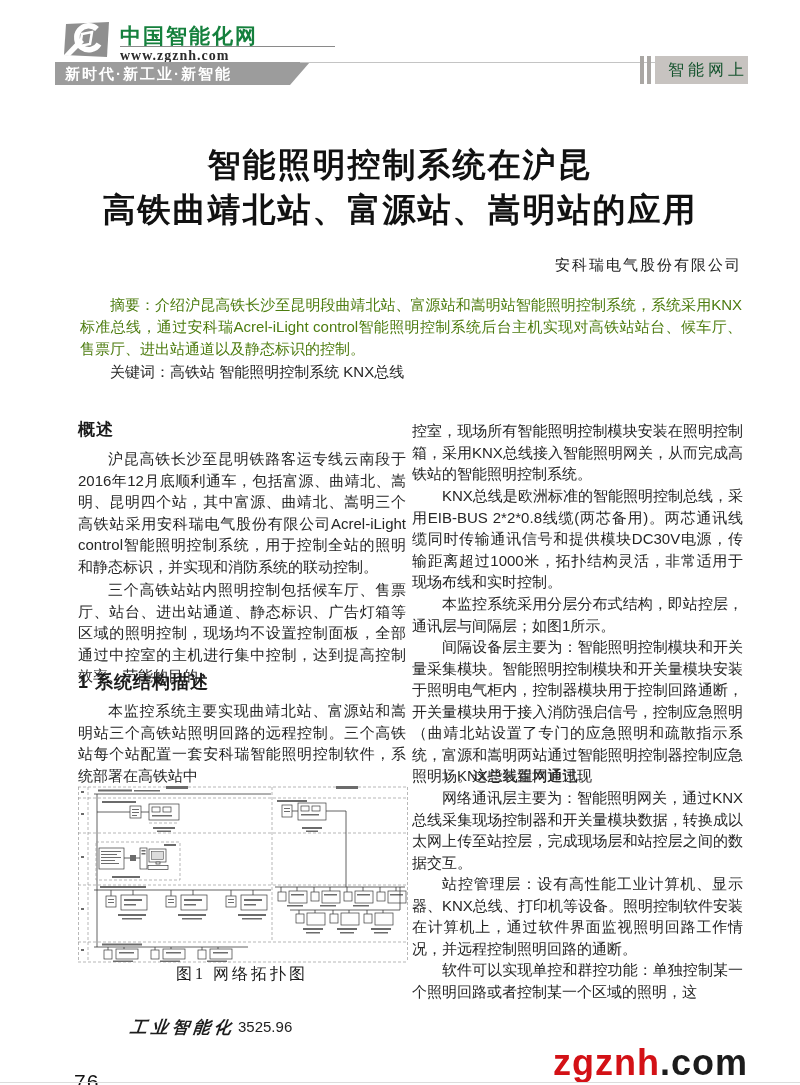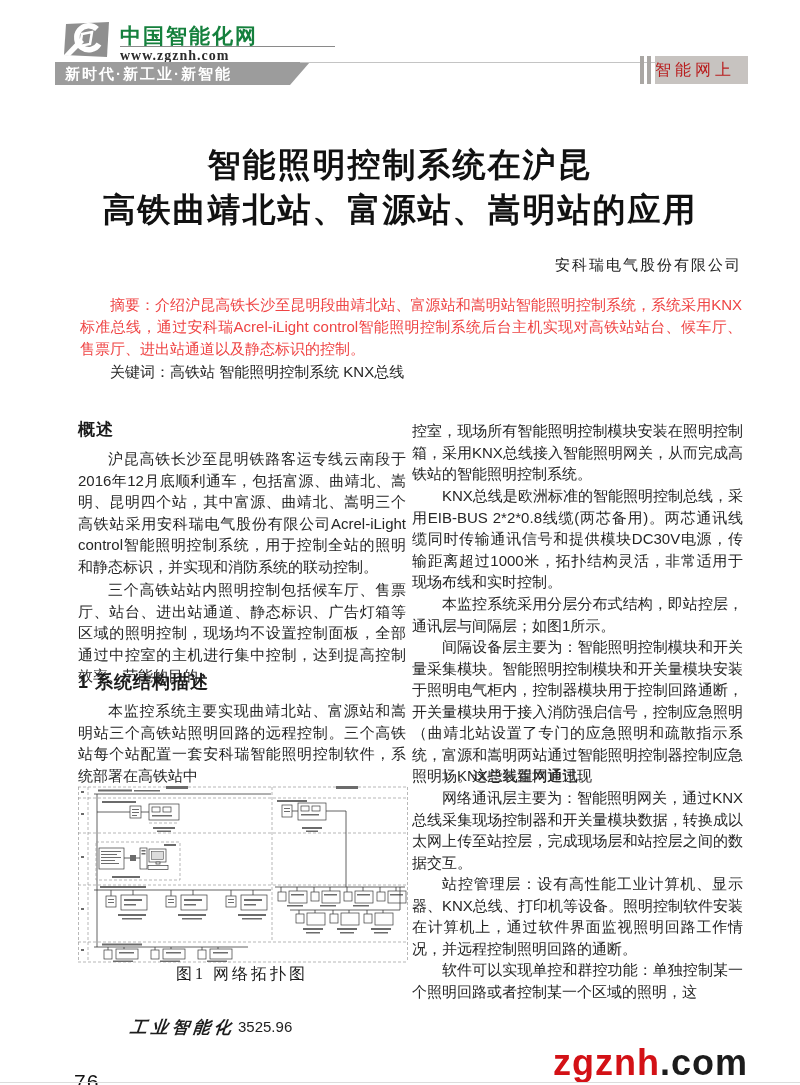--- a/index.html
+++ b/index.html
@@ -25,37 +25,37 @@
     position:absolute; left:55px; top:62px; width:255px; height:23px;
     background:#9c9c9c; color:#fff; font-size:15px; font-weight:bold;
     letter-spacing:2px; line-height:23px; padding-left:10px;
     clip-path:polygon(0 0,100% 0,calc(100% - 20px) 100%,0 100%);
   }
   .banner-rule { position:absolute; left:300px; top:62px; width:445px; height:1px; background:#c4c4c4; }
   .section-bar1 { position:absolute; left:640px; top:56px; width:4px; height:28px; background:#aaa7a4; }
   .section-bar2 { position:absolute; left:647px; top:56px; width:4px; height:28px; background:#aaa7a4; }
   .section-label {
     position:absolute; left:655px; top:56px; width:93px; height:28px;
-    background:#c7c3c0; color:#b91c1c; font-size:16px; letter-spacing:4px;
-    line-height:28px; text-align:left;
+    background:#c7c3c0; color:#14532d; font-size:16px; letter-spacing:4px;
+    line-height:28px; text-align:right;
   }
   
   .title {
     position:absolute; left:40px; top:143px; width:720px; text-align:center;
     font-family:"Liberation Serif","DejaVu Serif",serif;
     font-size:33px; font-weight:bold; color:#111; line-height:45px; letter-spacing:2px;
   }
   .author {
     position:absolute; left:80px; top:256px; width:662px; text-align:right;
     font-family:"Liberation Serif","DejaVu Serif",serif;
     font-size:15px; color:#222; letter-spacing:2px;
   }
   .abstract {
     position:absolute; left:80px; top:294px; width:662px;
-    font-size:15px; line-height:21.8px; text-align:justify; text-indent:2em; color:#ef4444;
+    font-size:15px; line-height:21.8px; text-align:justify; text-indent:2em; color:#4d7c0f;
   }
   .keywords {
     position:absolute; left:80px; top:363px; width:662px;
     font-size:15px; text-indent:2em; color:#262626;
   }
   
   .para { position:absolute; font-size:15px; line-height:21.5px; text-align:justify; color:#262626; }
   .lcol { left:78px;  width:328px; }
   .rcol { left:412px; width:331px; }
   .indent { text-indent:2em; }

